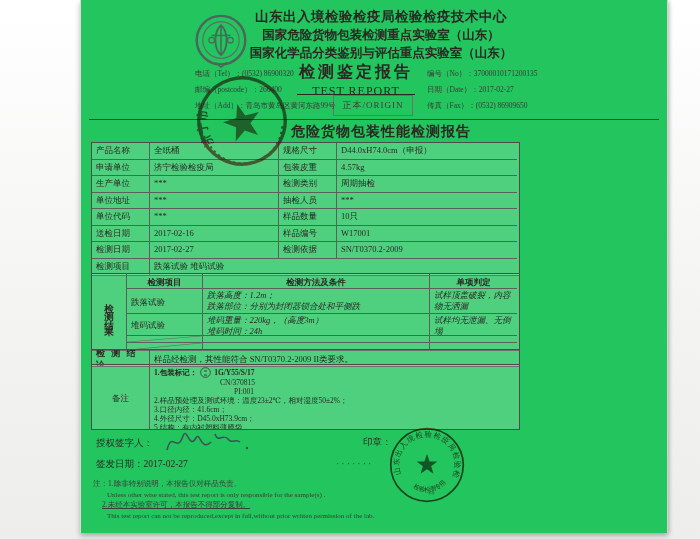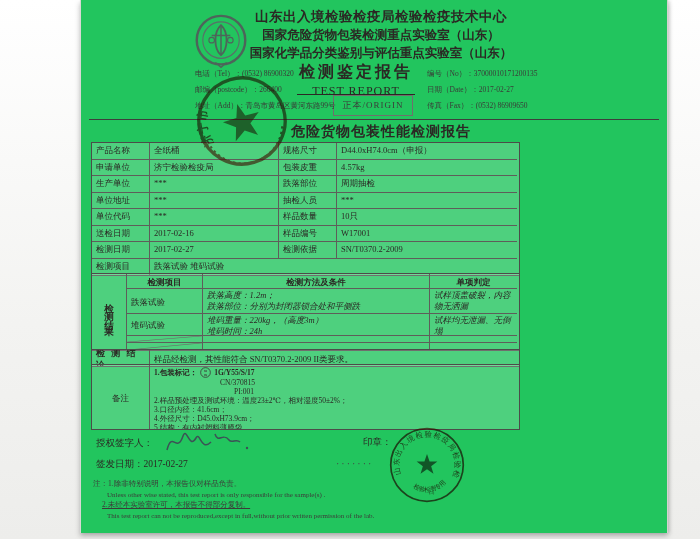--- a/index.html
+++ b/index.html
@@ -109,21 +109,21 @@
       <div class="c">规格尺寸</div>
       <div class="c nr">D44.0xH74.0cm（申报）</div>
 
       <div class="c">申请单位</div>
       <div class="c">济宁检验检疫局</div>
       <div class="c">包装皮重</div>
       <div class="c nr">4.57kg</div>
 
       <div class="c">生产单位</div>
       <div class="c">***</div>
-      <div class="c">跌落部位</div>
+      <div class="c">检测类别</div>
       <div class="c nr">周期抽检</div>
 
       <div class="c">单位地址</div>
       <div class="c">***</div>
       <div class="c">抽检人员</div>
       <div class="c nr">***</div>
 
       <div class="c">单位代码</div>
       <div class="c">***</div>
       <div class="c">样品数量</div>

